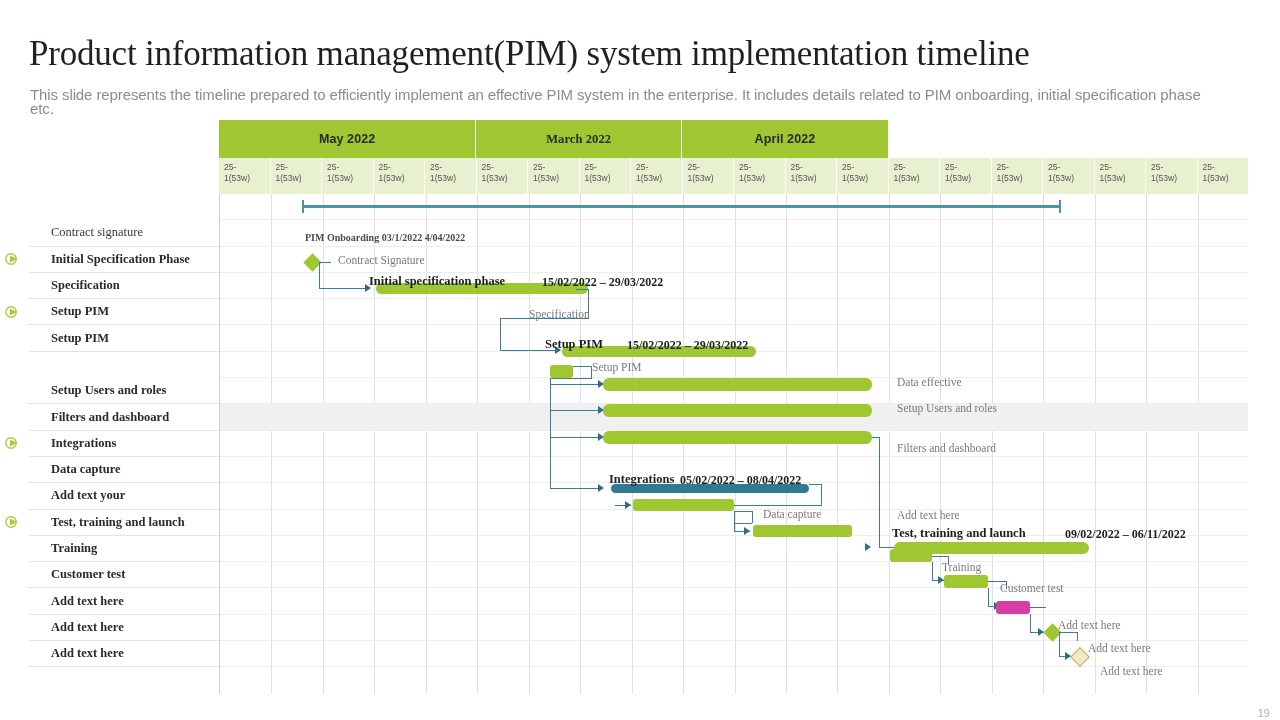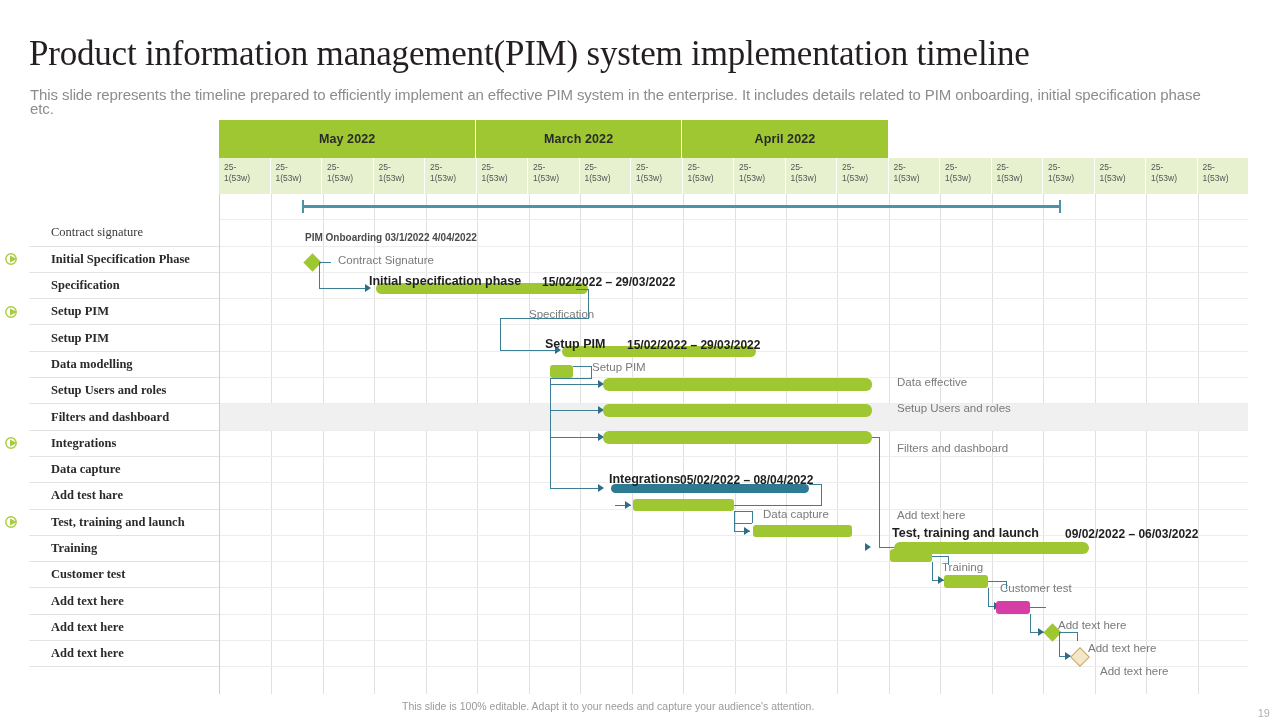--- a/index.html
+++ b/index.html
@@ -69,21 +69,21 @@
     padding-left:22px;white-space:nowrap;
   }
   .trow.grp .tlabel{font-weight:700;}
   .trow.sub .tlabel{font-weight:700;}
   .trow.plain .tlabel{font-weight:400;color:#3a3a3a;}
 
   
   .vsep{position:absolute;left:190px;top:0;width:1px;height:500px;background:#cfcfcf;}
 
   
-  .chart{position:absolute;left:191px;top:0;width:1028px;height:500px;}
+  .chart{position:absolute;left:191px;top:0;width:1028px;height:500px;font-family:Liberation Serif, serif;}
   .gcol{position:absolute;top:0;width:1px;height:500px;background:#e0e0e0;}
   .grow{position:absolute;left:0;width:1028px;height:26.3px;border-bottom:1px solid #ededed;box-sizing:border-box;}
   .grow.alt{background:#f0f0f0;}
 
   
   .bar{position:absolute;height:11px;border-radius:6px;background:#9ec732;}
   .bar.teal{background:#2e7a92;height:9px;border-radius:5px;}
   .bar.pink{background:#d63ea5;border-radius:3px;}
   .bar.sq{border-radius:3px;}
 
@@ -120,21 +120,21 @@
 <div id="slide">
 
   <div class="slide-title">Product information management(PIM) system implementation timeline</div>
   <div class="slide-sub">This slide represents the timeline prepared to efficiently implement an effective PIM  system in the enterprise. It includes details related to PIM  onboarding, initial specification phase etc.</div>
 
   <div class="hdr">
     <div class="months" id="months">
         <div class="month" style="width: 257.25px;">
           <span>May 2022</span>
         </div>
-        <div class="month" style="width: 205.8px;">
+        <div class="month" style="width: 205.8px; font-family: Liberation Serif, serif;">
           <span>March 2022</span>
         </div>
         <div class="month" style="width: 205.8px;">
           <span>April 2022</span>
         </div>
       </div>
     <div class="weeks" id="weeks">
         <div class="week">
           <span>25-
 1(53w)</span>
@@ -237,41 +237,38 @@
         <div class="trow grp" style="top: 105.2px;">
           <span class="bullet"><svg viewBox="0 0 16 14" width="16" height="14">
               <circle cx="6" cy="7" r="5.2" fill="none" stroke="#a9cc3e" stroke-width="1.4"></circle>
               <path d="M5 3.5 L12 7 L5 10.5 Z" fill="#a9cc3e"></path>
             </svg></span>
           <span class="tlabel">Setup PIM</span>
         </div>
         <div class="trow sub" style="top: 131.5px;">
           <span class="tlabel">Setup PIM</span>
         </div>
-        <div class="trow sub" style="top: 157.8px;">
-          <span class="tlabel">Data modelling</span>
-        </div>
         <div class="trow sub" style="top: 184.1px;">
           <span class="tlabel">Setup Users and roles</span>
         </div>
         <div class="trow sub" style="top: 210.4px;">
           <span class="tlabel">Filters and dashboard</span>
         </div>
         <div class="trow grp" style="top: 236.7px;">
           <span class="bullet"><svg viewBox="0 0 16 14" width="16" height="14">
               <circle cx="6" cy="7" r="5.2" fill="none" stroke="#a9cc3e" stroke-width="1.4"></circle>
               <path d="M5 3.5 L12 7 L5 10.5 Z" fill="#a9cc3e"></path>
             </svg></span>
           <span class="tlabel">Integrations</span>
         </div>
         <div class="trow sub" style="top: 263px;">
           <span class="tlabel">Data capture</span>
         </div>
         <div class="trow sub" style="top: 289.3px;">
-          <span class="tlabel">Add  test hare</span>
+          <span class="tlabel">Add  text your</span>
         </div>
         <div class="trow grp" style="top: 315.6px;">
           <span class="bullet"><svg viewBox="0 0 16 14" width="16" height="14">
               <circle cx="6" cy="7" r="5.2" fill="none" stroke="#a9cc3e" stroke-width="1.4"></circle>
               <path d="M5 3.5 L12 7 L5 10.5 Z" fill="#a9cc3e"></path>
             </svg></span>
           <span class="tlabel">Test, training and launch</span>
         </div>
         <div class="trow sub" style="top: 341.9px;">
           <span class="tlabel">Training</span>
@@ -403,21 +400,21 @@
       <div class="arrow" style="left:524px;top:333px;"></div>
       <div class="anno" style="left:543px;top:314px;">Data  capture</div>
       <div class="bar sq" style="left:533px;top:331px;width:99px;height:12px;"></div>
 
       <div class="conn v" style="left:659px;top:273px;height:80px;"></div>
       <div class="conn h" style="left:659px;top:353px;width:48px;"></div>
       <div class="arrow" style="left:645px;top:349px;"></div>
       <div class="anno" style="left:677px;top:315px;">Add text here</div>
       <div class="bar" style="left:674px;top:348px;width:195px;height:12px;"></div>
       <div class="anno bold" style="left:672px;top:332px;">Test, training and launch</div>
-      <div class="anno dates" style="left:845px;top:333px;">09/02/2022  –  06/03/2022</div>
+      <div class="anno dates" style="left:845px;top:333px;">09/02/2022  –  06/11/2022</div>
 
       <div class="bar sq" style="left:670px;top:355px;width:42px;height:13px;"></div>
       <div class="anno" style="left:722px;top:367px;">Training</div>
       <div class="conn h" style="left:712px;top:362px;width:16px;"></div>
       <div class="conn v" style="left:728px;top:362px;height:9px;"></div>
       <div class="conn v" style="left:712px;top:368px;height:18px;"></div>
       <div class="conn h" style="left:712px;top:386px;width:12px;"></div>
       <div class="arrow" style="left:718px;top:382px;"></div>
 
       <div class="bar sq" style="left:724px;top:381px;width:44px;height:13px;"></div>
@@ -442,16 +439,15 @@
       <div class="conn h" style="left:839px;top:462px;width:12px;"></div>
       <div class="arrow" style="left:845px;top:458px;"></div>
       <div class="anno" style="left:868px;top:448px;">Add text here</div>
 
       <div class="diamond cream" style="left:853px;top:456px;"></div>
       <div class="anno" style="left:880px;top:471px;">Add text here</div>
 
     </div>
   </div>
 
-  <div class="footer">This slide is 100% editable. Adapt it to your needs and capture your audience's attention.</div>
   <div class="pageno">19</div>
 
 </div>
 
 </body></html>

